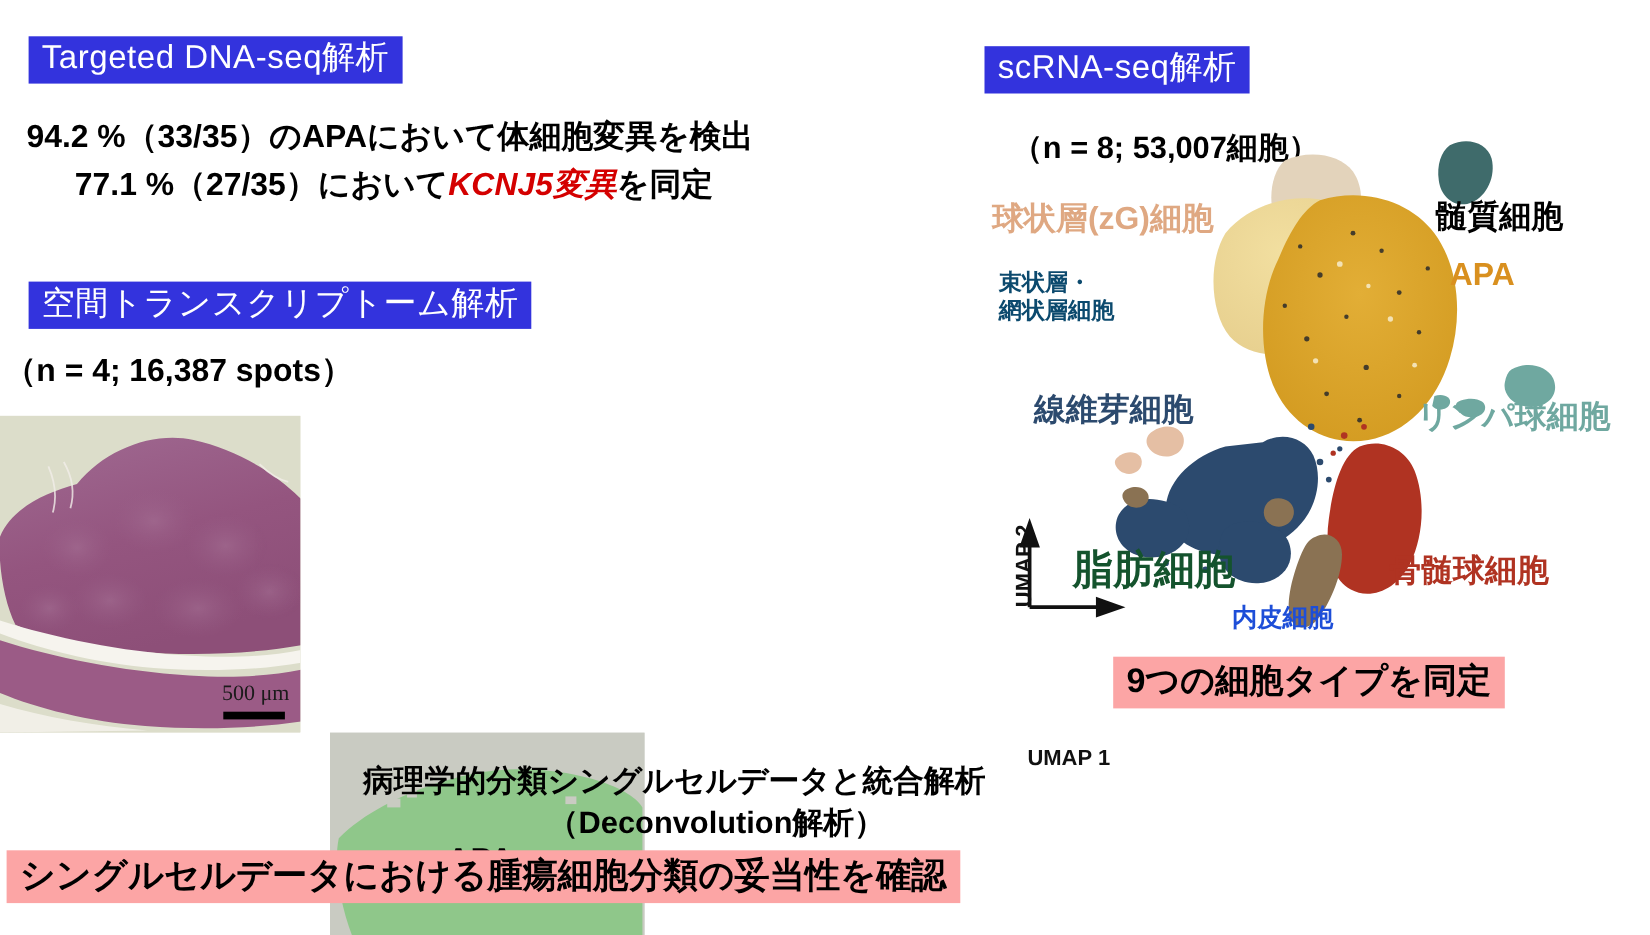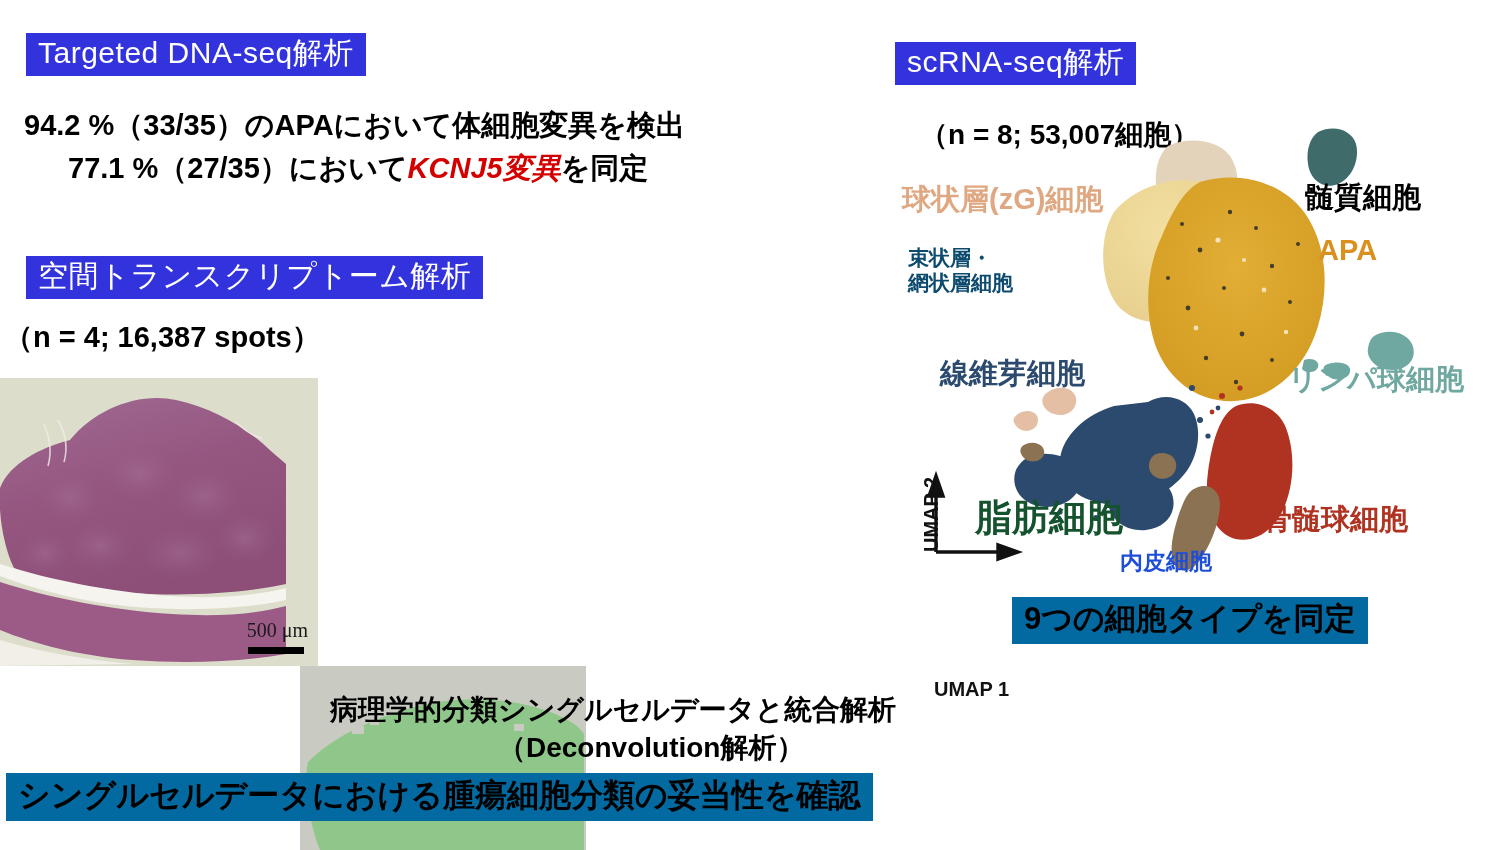--- a/index.html
+++ b/index.html
@@ -16,21 +16,21 @@
     letter-spacing:.5px;white-space:nowrap;
     padding:3px 12px 5px 12px;line-height:1.15;
   }
 
   
   .body-line{white-space:nowrap;font-weight:bold;line-height:1.22;}
   .kcnj5{color:#d40000;font-style:italic;font-weight:bold;}
 
   
   .yellow-box{
-    background:#0369a1;font-weight:bold;white-space:nowrap;
+    background:#fca5a5;font-weight:bold;white-space:nowrap;
     padding:4px 12px 6px 12px;line-height:1.18;
   }
 
   
   .panel{overflow:hidden;}
 
   
   .he{
     background:#dcddca;position:relative;
   }
@@ -64,21 +64,21 @@
 </div>
 
 <div class="abs body-line" style="left:24px;top:151px;font-size:29px;margin-left:44px;">
   <span>77.1 %（27/35）において</span><span class="kcnj5">KCNJ5変異</span><span>を同定</span>
 </div>
 
 <div class="abs blue-head" style="left:26px;top:256px;font-size:30px;">空間トランスクリプトーム解析</div>
 
 <div class="abs body-line" style="left:4px;top:320px;font-size:29px;">（n = 4; 16,387 spots）</div>
 
-<div class="abs panel he" style="left:0px;top:378px;width:318px;height:288px;text-align:right;">
+<div class="abs panel he" style="left:0px;top:378px;width:273px;height:288px;text-align:right;">
   <svg width="286" height="288" viewBox="0 0 286 288" style="position:absolute;left:0;top:0;">
     <defs>
       <linearGradient id="hgrad" x1="0" y1="0" x2="0.4" y2="1">
         <stop offset="0%" stop-color="#a06a92"></stop>
         <stop offset="55%" stop-color="#94557f"></stop>
         <stop offset="100%" stop-color="#8d4f78"></stop>
       </linearGradient>
       <radialGradient id="nod" cx="50%" cy="50%" r="50%">
         <stop offset="0%" stop-color="#ab7a9c" stop-opacity="0.75"></stop>
         <stop offset="100%" stop-color="#9a6189" stop-opacity="0"></stop>

